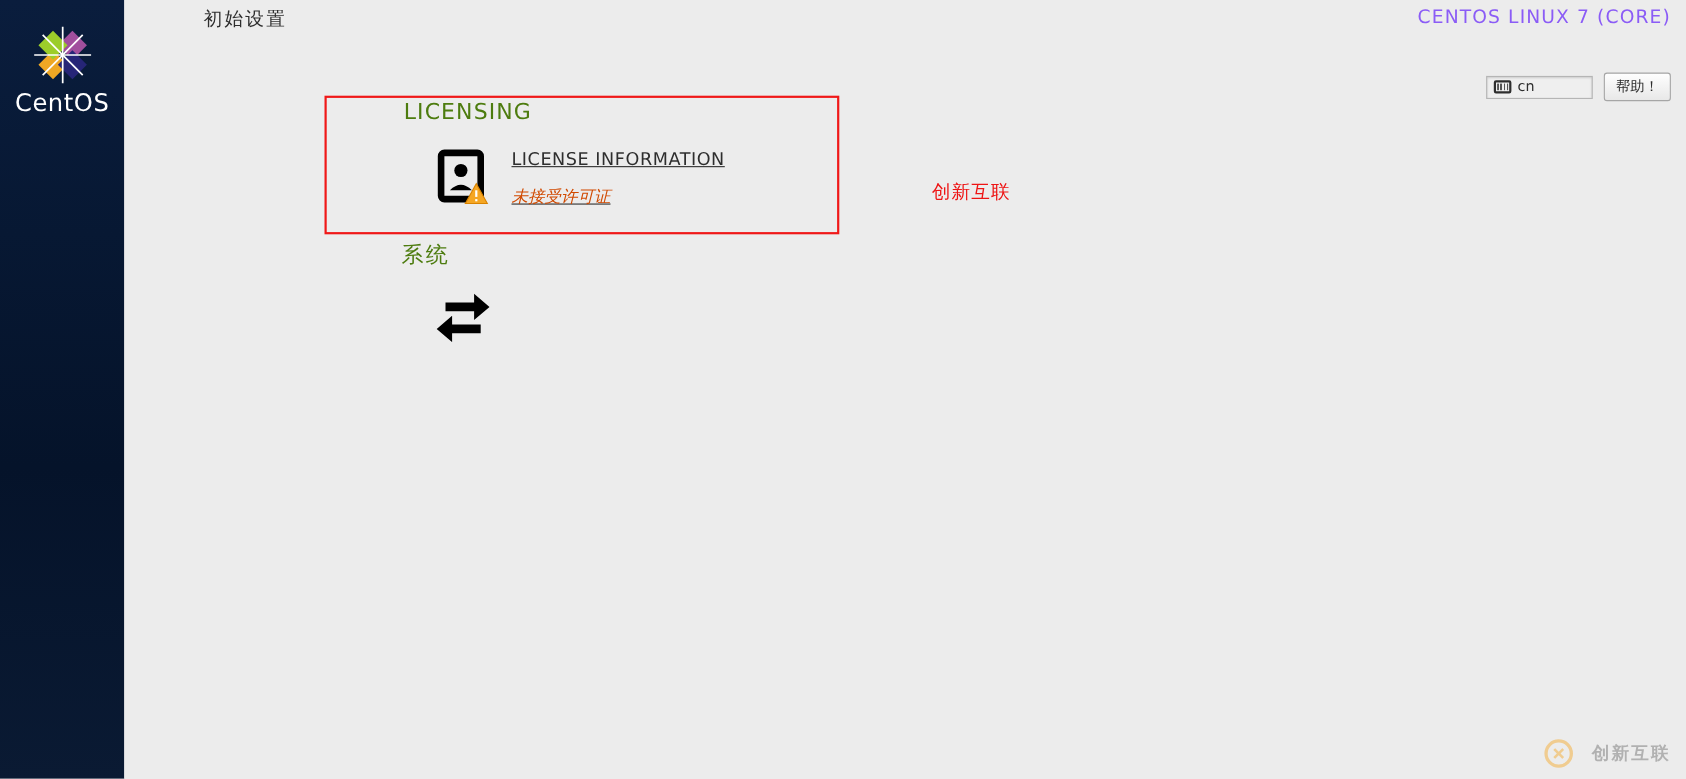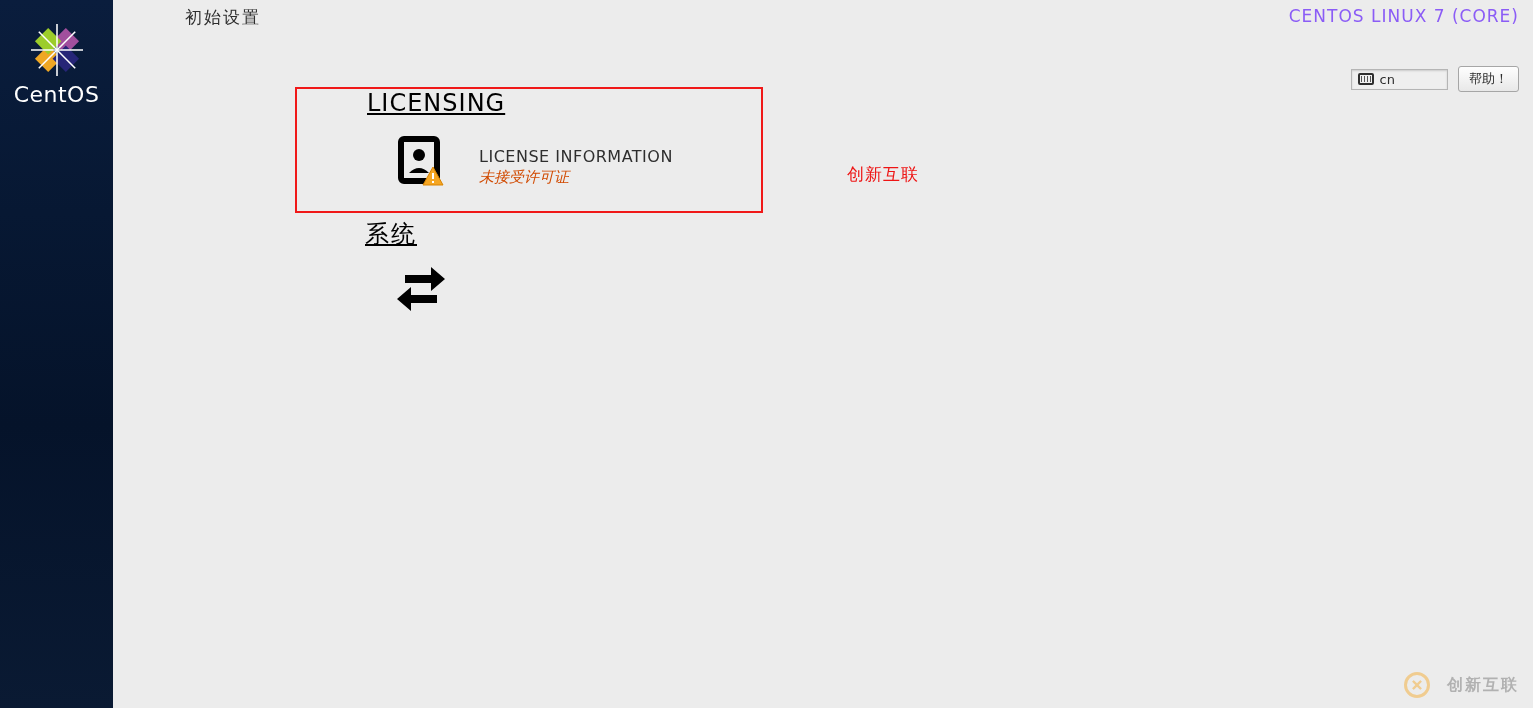--- a/index.html
+++ b/index.html
@@ -124,53 +124,53 @@
     .annotation {
       position: absolute;
       left: 734px;
       top: 109px;
       color: #ee1414;
       font-size: 17px;
       letter-spacing: 1px;
     }
     .section-label {
       position: absolute;
-      font-size: 24px;
-      color: #000000;
+      font-size: 20px;
+      color: #4d7c0f;
       letter-spacing: 1px;
-      text-decoration: underline;
     }
     .licensing-label { left: 254px; top: 35px; }
     .system-label { left: 252px; top: 164px; letter-spacing: 2px; }
     .spoke {
       position: absolute;
       display: flex;
-      align-items: flex-end;
-      gap: 32px;
+      align-items: flex-start;
+      gap: 18px;
       padding: 4px;
       cursor: pointer;
+      text-decoration: underline;
     }
     .license-spoke { left: 278px; top: 77px; }
     .network-spoke { left: 278px; top: 201px; }
     .spoke-icon {
       width: 52px;
       height: 52px;
       position: relative;
     }
     .spoke-text { display: flex; flex-direction: column; }
     .spoke-title {
       font-size: 16px;
       color: #2e2e2e;
       font-weight: 400;
       letter-spacing: 0.5px;
     }
     .spoke-status {
       font-size: 15px;
       font-style: italic;
-      margin-top: 2px;
+      margin-top: 16px;
     }
     .status-warn { color: #d14a00; }
     .status-ok { color: #5c5c5c; }
     .watermark {
       position: absolute;
       right: 14px;
       bottom: 10px;
       display: flex;
       align-items: center;
       gap: 17px;

